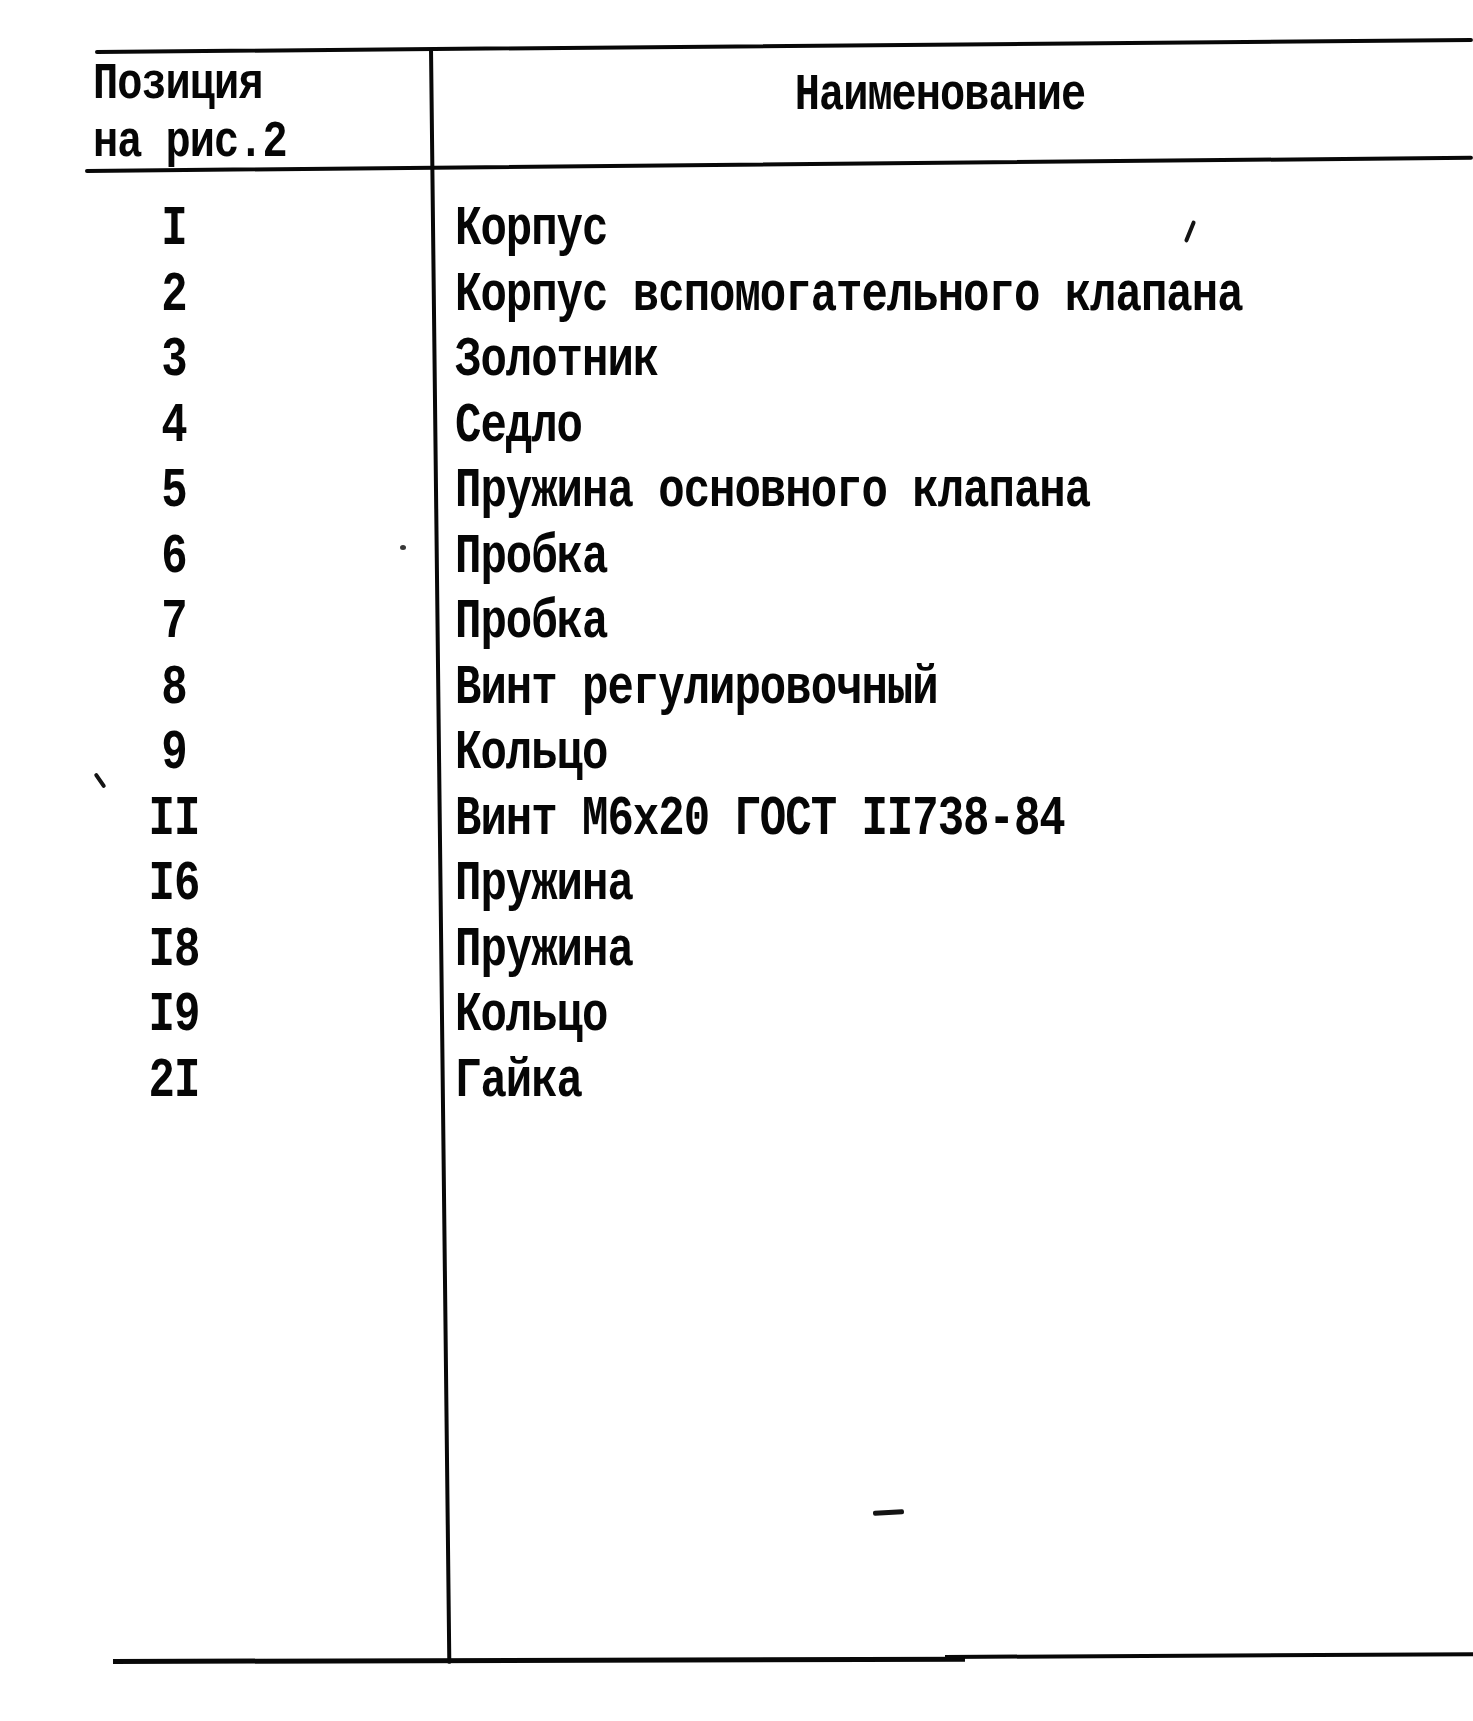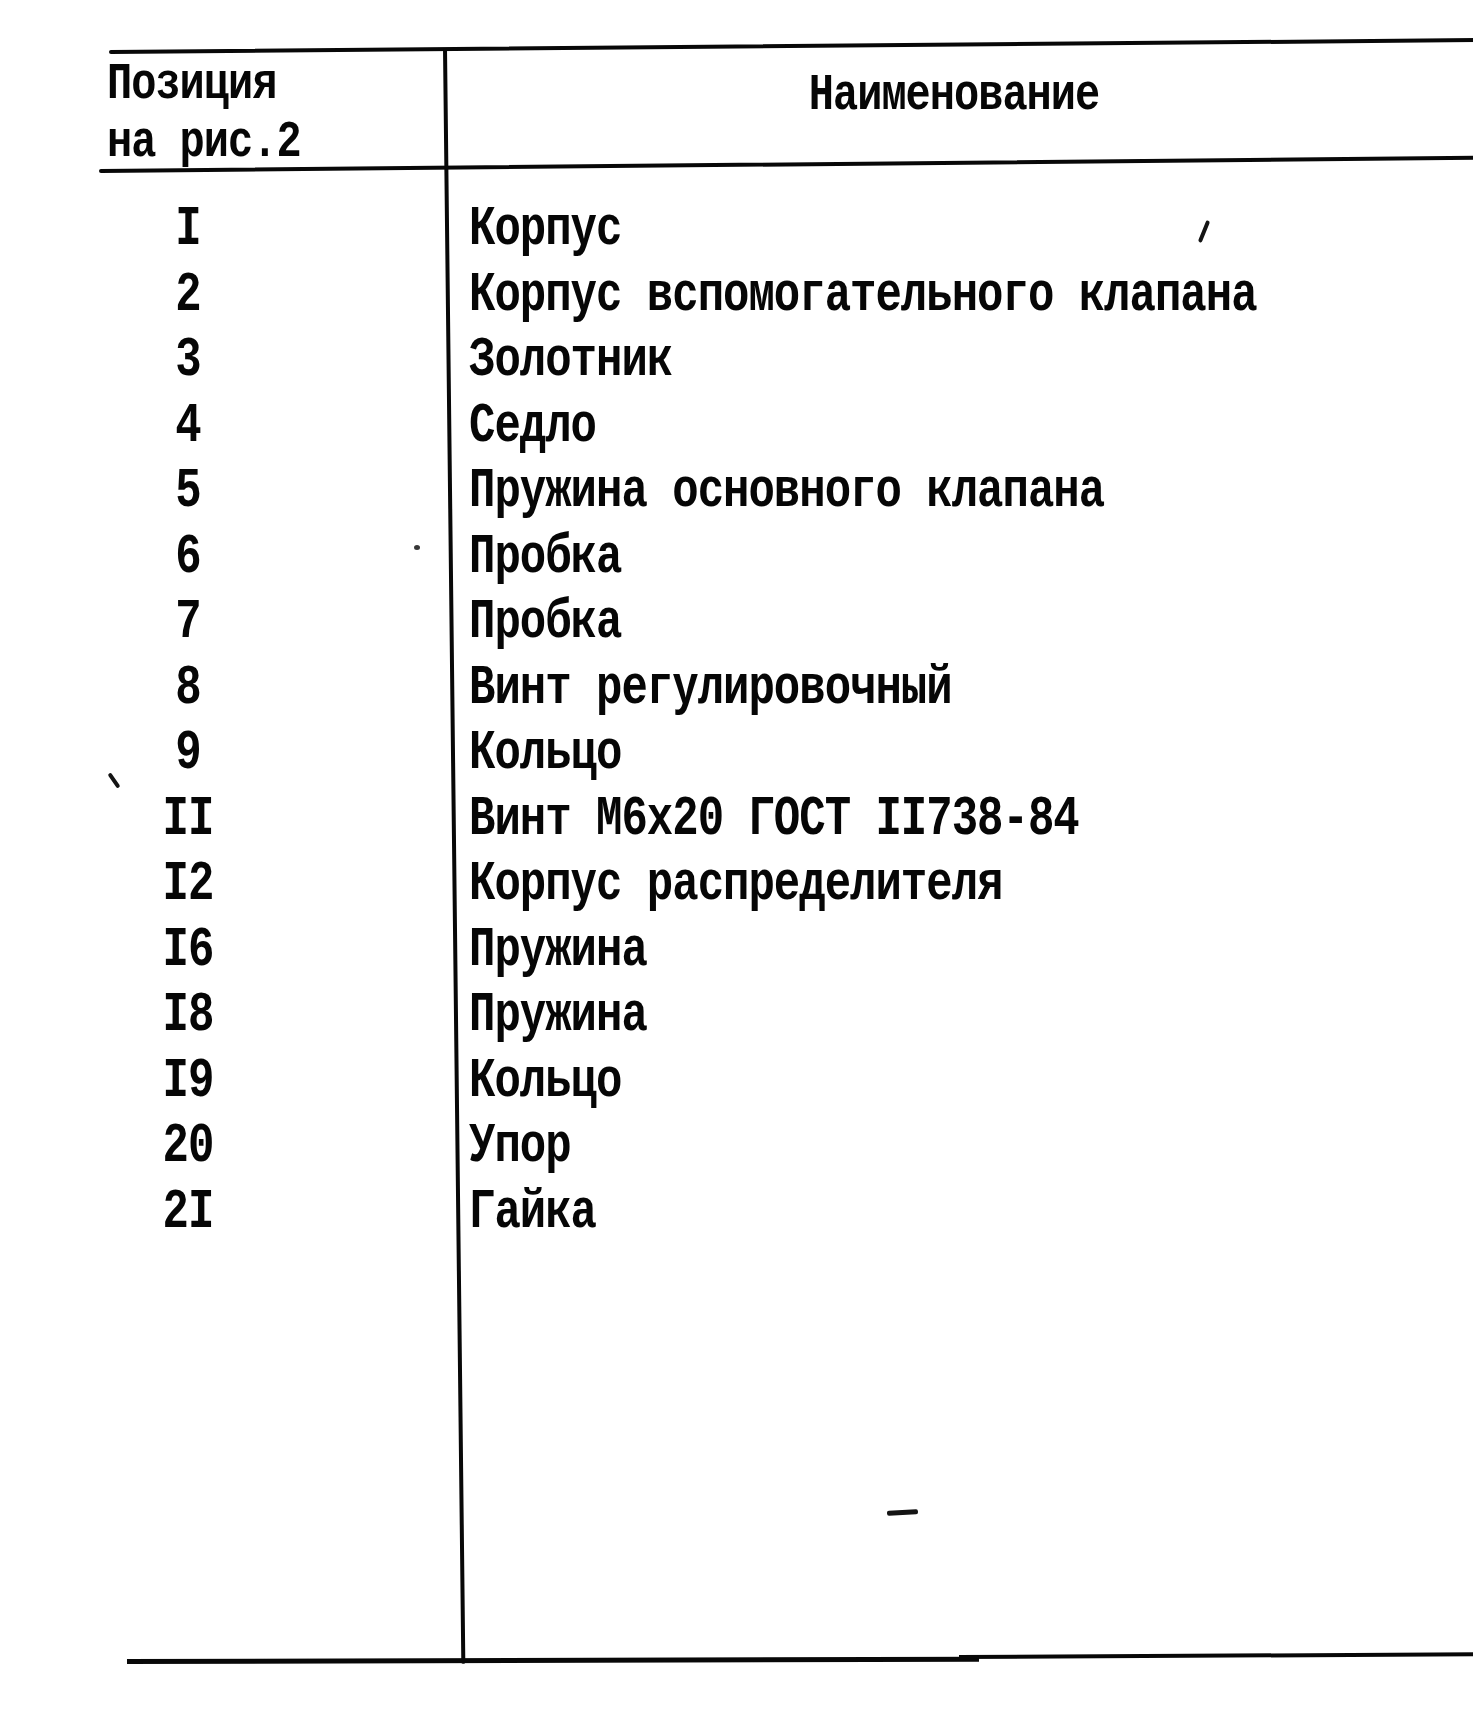--- a/index.html
+++ b/index.html
@@ -13,21 +13,20 @@
     position: relative;
     overflow: hidden;
   }
   .scan {
     position: absolute;
     inset: 0;
     font-family: "Liberation Mono", "DejaVu Sans Mono", monospace;
     font-weight: 700;
     color: #161616;
     filter: blur(0.4px) contrast(1.15);
-    margin-left: 14px;
   }
   
   .rule {
     position: absolute;
     background: #181818;
   }
   .rule.top {
     left: 95px; top: 50px; width: 1378px; height: 4px;
     transform: rotate(-0.5deg); transform-origin: left center;
     border-radius: 2px;
@@ -185,48 +184,40 @@
     <div class="cell pos">9</div>
     <div class="cell name">Кольцо</div>
   </div>
 
 
   <div class="row">
     <div class="cell pos">II</div>
     <div class="cell name">Винт М6х20 ГОСТ II738-84</div>
   </div>
 
-  <div class="row">
-    <div class="cell pos">I2</div>
-    <div class="cell name">Корпус распределителя</div>
-  </div>
 
 
 
 
   <div class="row">
     <div class="cell pos">I6</div>
     <div class="cell name">Пружина</div>
   </div>
 
 
   <div class="row">
     <div class="cell pos">I8</div>
     <div class="cell name">Пружина</div>
   </div>
 
   <div class="row">
     <div class="cell pos">I9</div>
     <div class="cell name">Кольцо</div>
   </div>
 
-  <div class="row">
-    <div class="cell pos">20</div>
-    <div class="cell name">Упор</div>
-  </div>
 
   <div class="row">
     <div class="cell pos">2I</div>
     <div class="cell name">Гайка</div>
   </div>
 
 </div>
 
   <div class="artifact grave"></div>
   <div class="artifact dash"></div>

